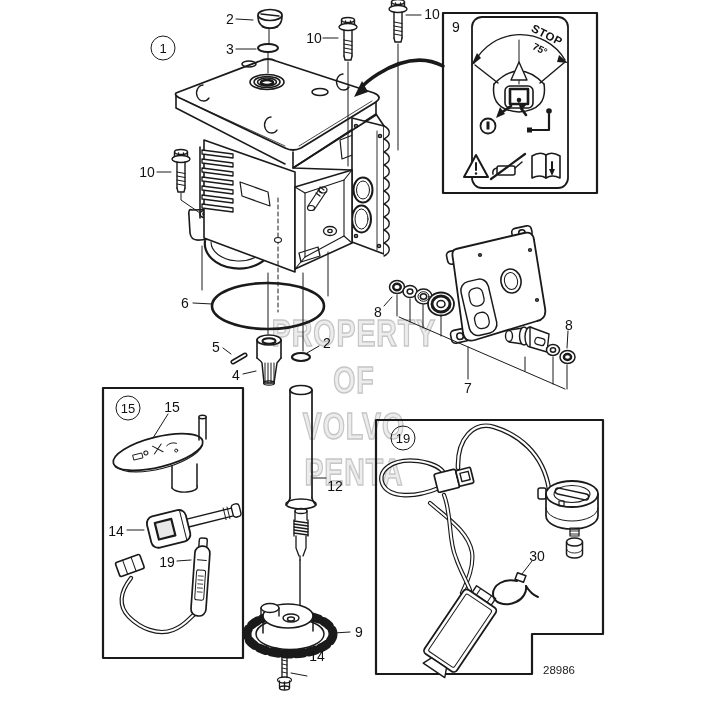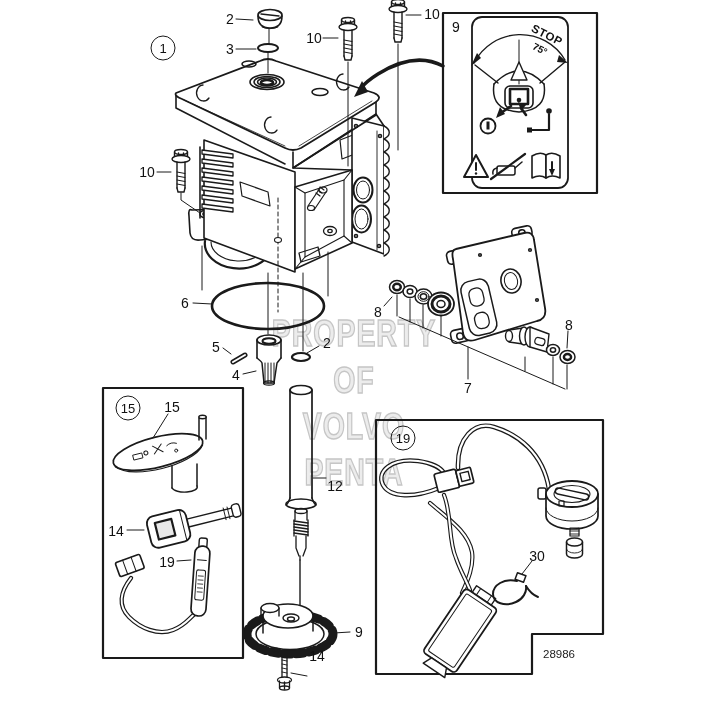--- a/index.html
+++ b/index.html
@@ -9,21 +9,21 @@
   .lbl{position:absolute;z-index:3;font-size:14px;color:#111;transform:translate(-50%,-50%);
        white-space:nowrap;}
   .badge{position:absolute;z-index:3;width:23px;height:23px;border:1.6px solid #1a1a1a;
          border-radius:50%;display:flex;align-items:center;justify-content:center;
          font-size:13px;background:transparent;transform:translate(-50%,-50%);}
   .rot{transform:translate(-50%,-50%) rotate(27deg);}
   #watermark{position:absolute;left:252px;top:310px;width:204px;z-index:1;text-align:center;
              font-weight:bold;font-size:30px;line-height:37px;letter-spacing:1px;
              color:#ececec;-webkit-text-stroke:1.2px #c6c6c6;
              transform:scale(0.95,1.25);transform-origin:center top;}
-  #dwgno{position:absolute;left:559px;top:654px;z-index:3;font-size:11.5px;color:#222;
+  #dwgno{position:absolute;left:559px;top:670px;z-index:3;font-size:11.5px;color:#222;
          transform:translate(-50%,-50%);text-align:right;}
   .stoptxt{font-size:11.5px;font-weight:bold;letter-spacing:.5px;}
   .angtxt{font-size:10px;font-weight:bold;}
 </style>
 </head>
 <body>
 
 <div id="stage">
 
   <div id="watermark">

